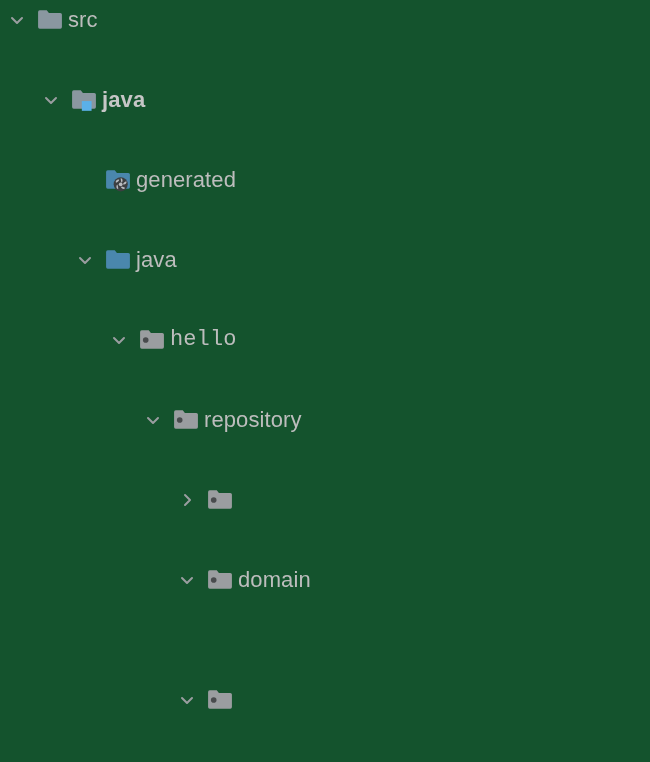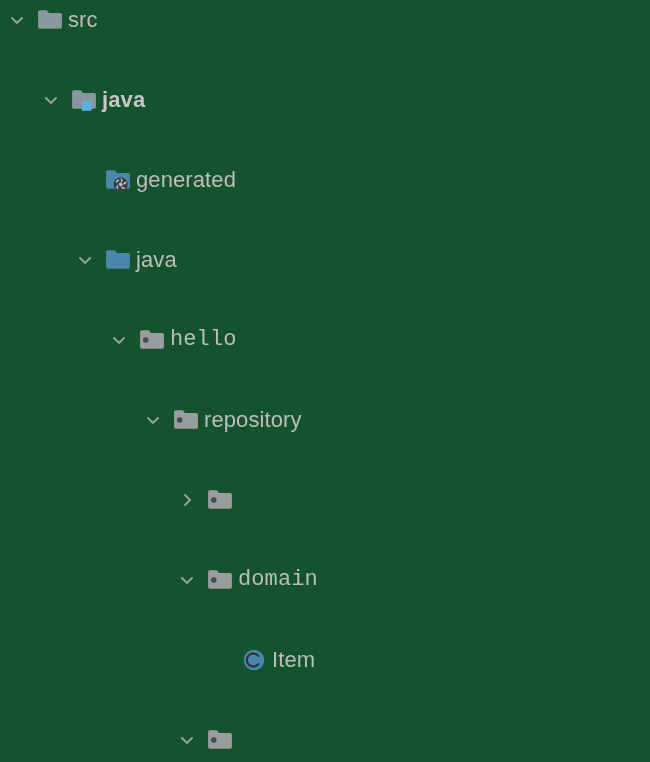--- a/index.html
+++ b/index.html
@@ -139,42 +139,33 @@
           <path d="M8 5 L13 10 L8 15" fill="none" stroke="#9a9da0" stroke-width="2" stroke-linecap="round" stroke-linejoin="round"></path>
         </svg>
       </span>
       <span class="icon" style="left: 206px;">
         <svg width="26" height="26" viewBox="0 0 24 24">
           <path d="M1 4.5 A1.5 1.5 0 0 1 2.5 3 H9 L11 5.5 H21.5 A1.5 1.5 0 0 1 23 7 V18.5 A1.5 1.5 0 0 1 21.5 20 H2.5 A1.5 1.5 0 0 1 1 18.5 Z" fill="#9a9da0"></path>
           <circle cx="6.2" cy="12" r="2.6" fill="#484b4d"></circle>
         </svg>
       </span>
     </div>
-    <div class="row" style="top: 280px; font-family: Liberation Mono, monospace;">
+    <div class="row" style="top: 280px;">
       <span class="arrow" style="left: 176px;">
         <svg width="20" height="20" viewBox="0 0 20 20">
           <path d="M5 8 L10 13 L15 8" fill="none" stroke="#9a9da0" stroke-width="2" stroke-linecap="round" stroke-linejoin="round"></path>
         </svg>
       </span>
       <span class="icon" style="left: 206px;">
         <svg width="26" height="26" viewBox="0 0 24 24">
           <path d="M1 4.5 A1.5 1.5 0 0 1 2.5 3 H9 L11 5.5 H21.5 A1.5 1.5 0 0 1 23 7 V18.5 A1.5 1.5 0 0 1 21.5 20 H2.5 A1.5 1.5 0 0 1 1 18.5 Z" fill="#9a9da0"></path>
           <circle cx="6.2" cy="12" r="2.6" fill="#484b4d"></circle>
         </svg>
       </span>
       <span class="label" style="left: 238px;">domain</span>
-    </div>
-    <div class="row" style="top: 320px;">
-      <span class="icon" style="left: 240px;">
-        <svg width="26" height="26" viewBox="0 0 24 24">
-          <circle cx="12" cy="12" r="9.5" fill="#4a87ad"></circle>
-          <path d="M16 8.2a6 6 0 1 0 0 7.6" fill="none" stroke="#2f3437" stroke-width="2.1" stroke-linecap="round"></path>
-        </svg>
-      </span>
-      <span class="label" style="left: 272px;">Item</span>
     </div>
     <div class="row" style="top: 360px;">
       <span class="arrow" style="left: 176px;">
         <svg width="20" height="20" viewBox="0 0 20 20">
           <path d="M5 8 L10 13 L15 8" fill="none" stroke="#9a9da0" stroke-width="2" stroke-linecap="round" stroke-linejoin="round"></path>
         </svg>
       </span>
       <span class="icon" style="left: 206px;">
         <svg width="26" height="26" viewBox="0 0 24 24">
           <path d="M1 4.5 A1.5 1.5 0 0 1 2.5 3 H9 L11 5.5 H21.5 A1.5 1.5 0 0 1 23 7 V18.5 A1.5 1.5 0 0 1 21.5 20 H2.5 A1.5 1.5 0 0 1 1 18.5 Z" fill="#9a9da0"></path>

